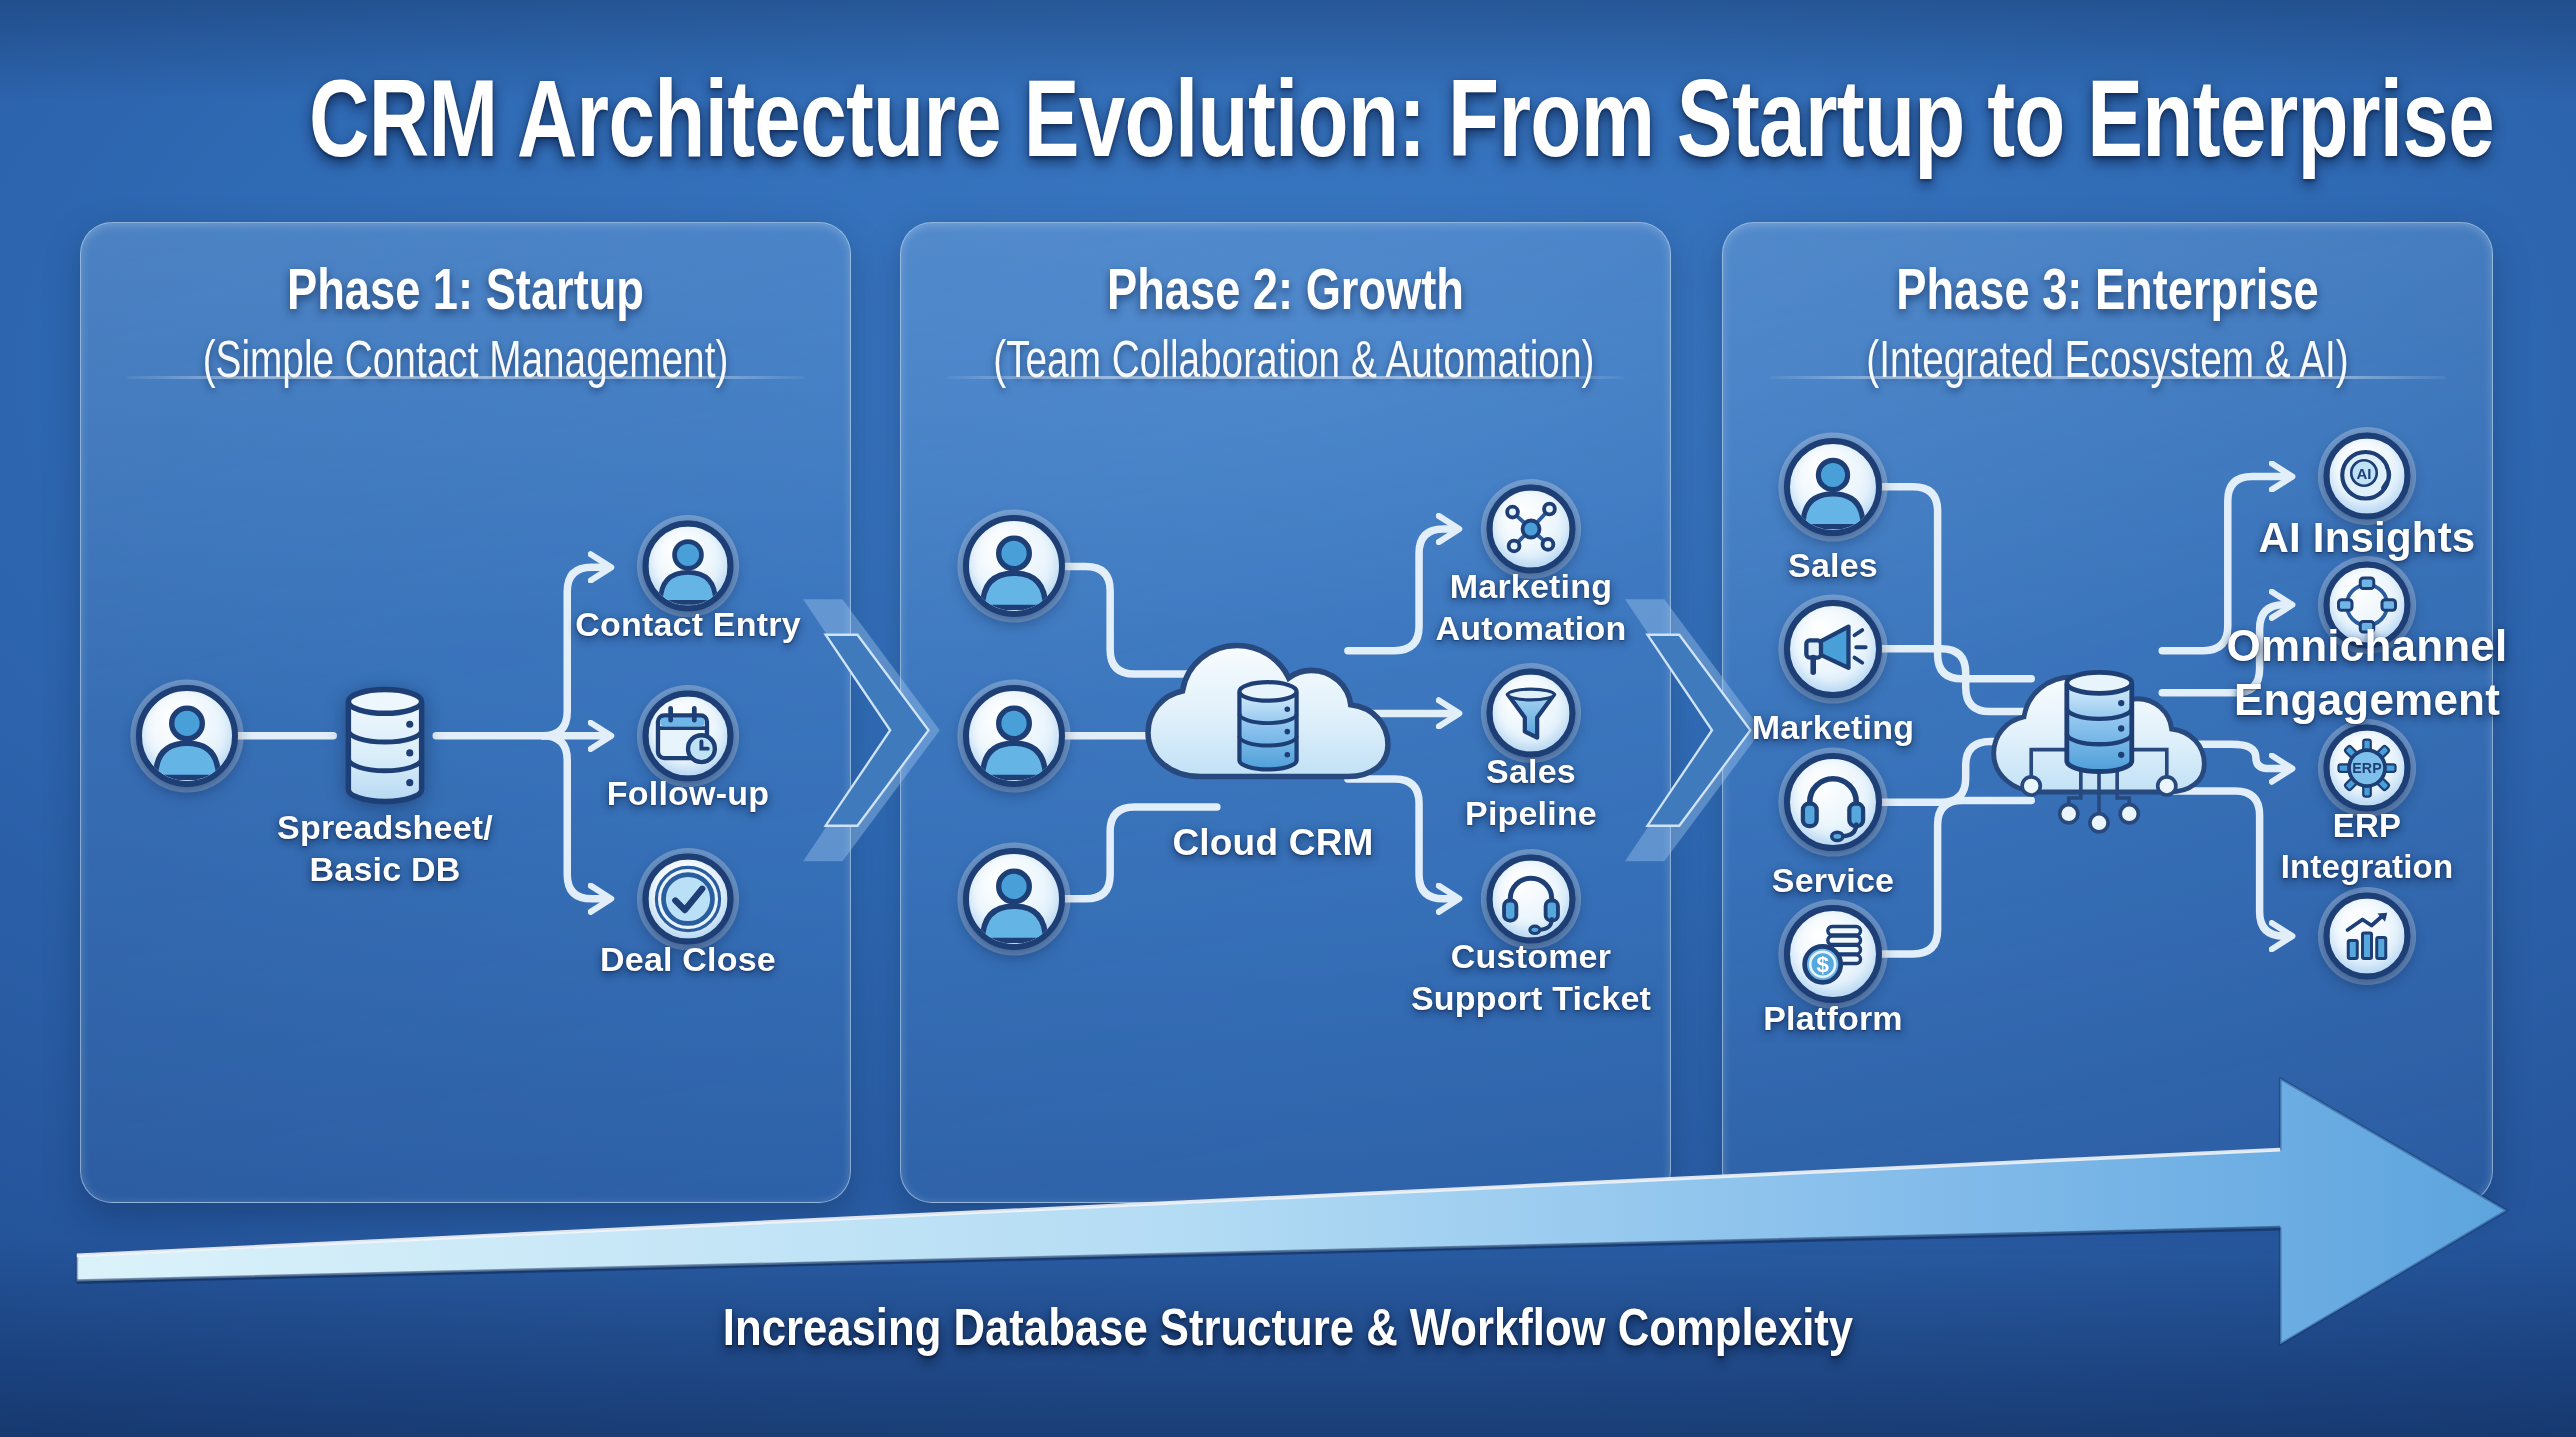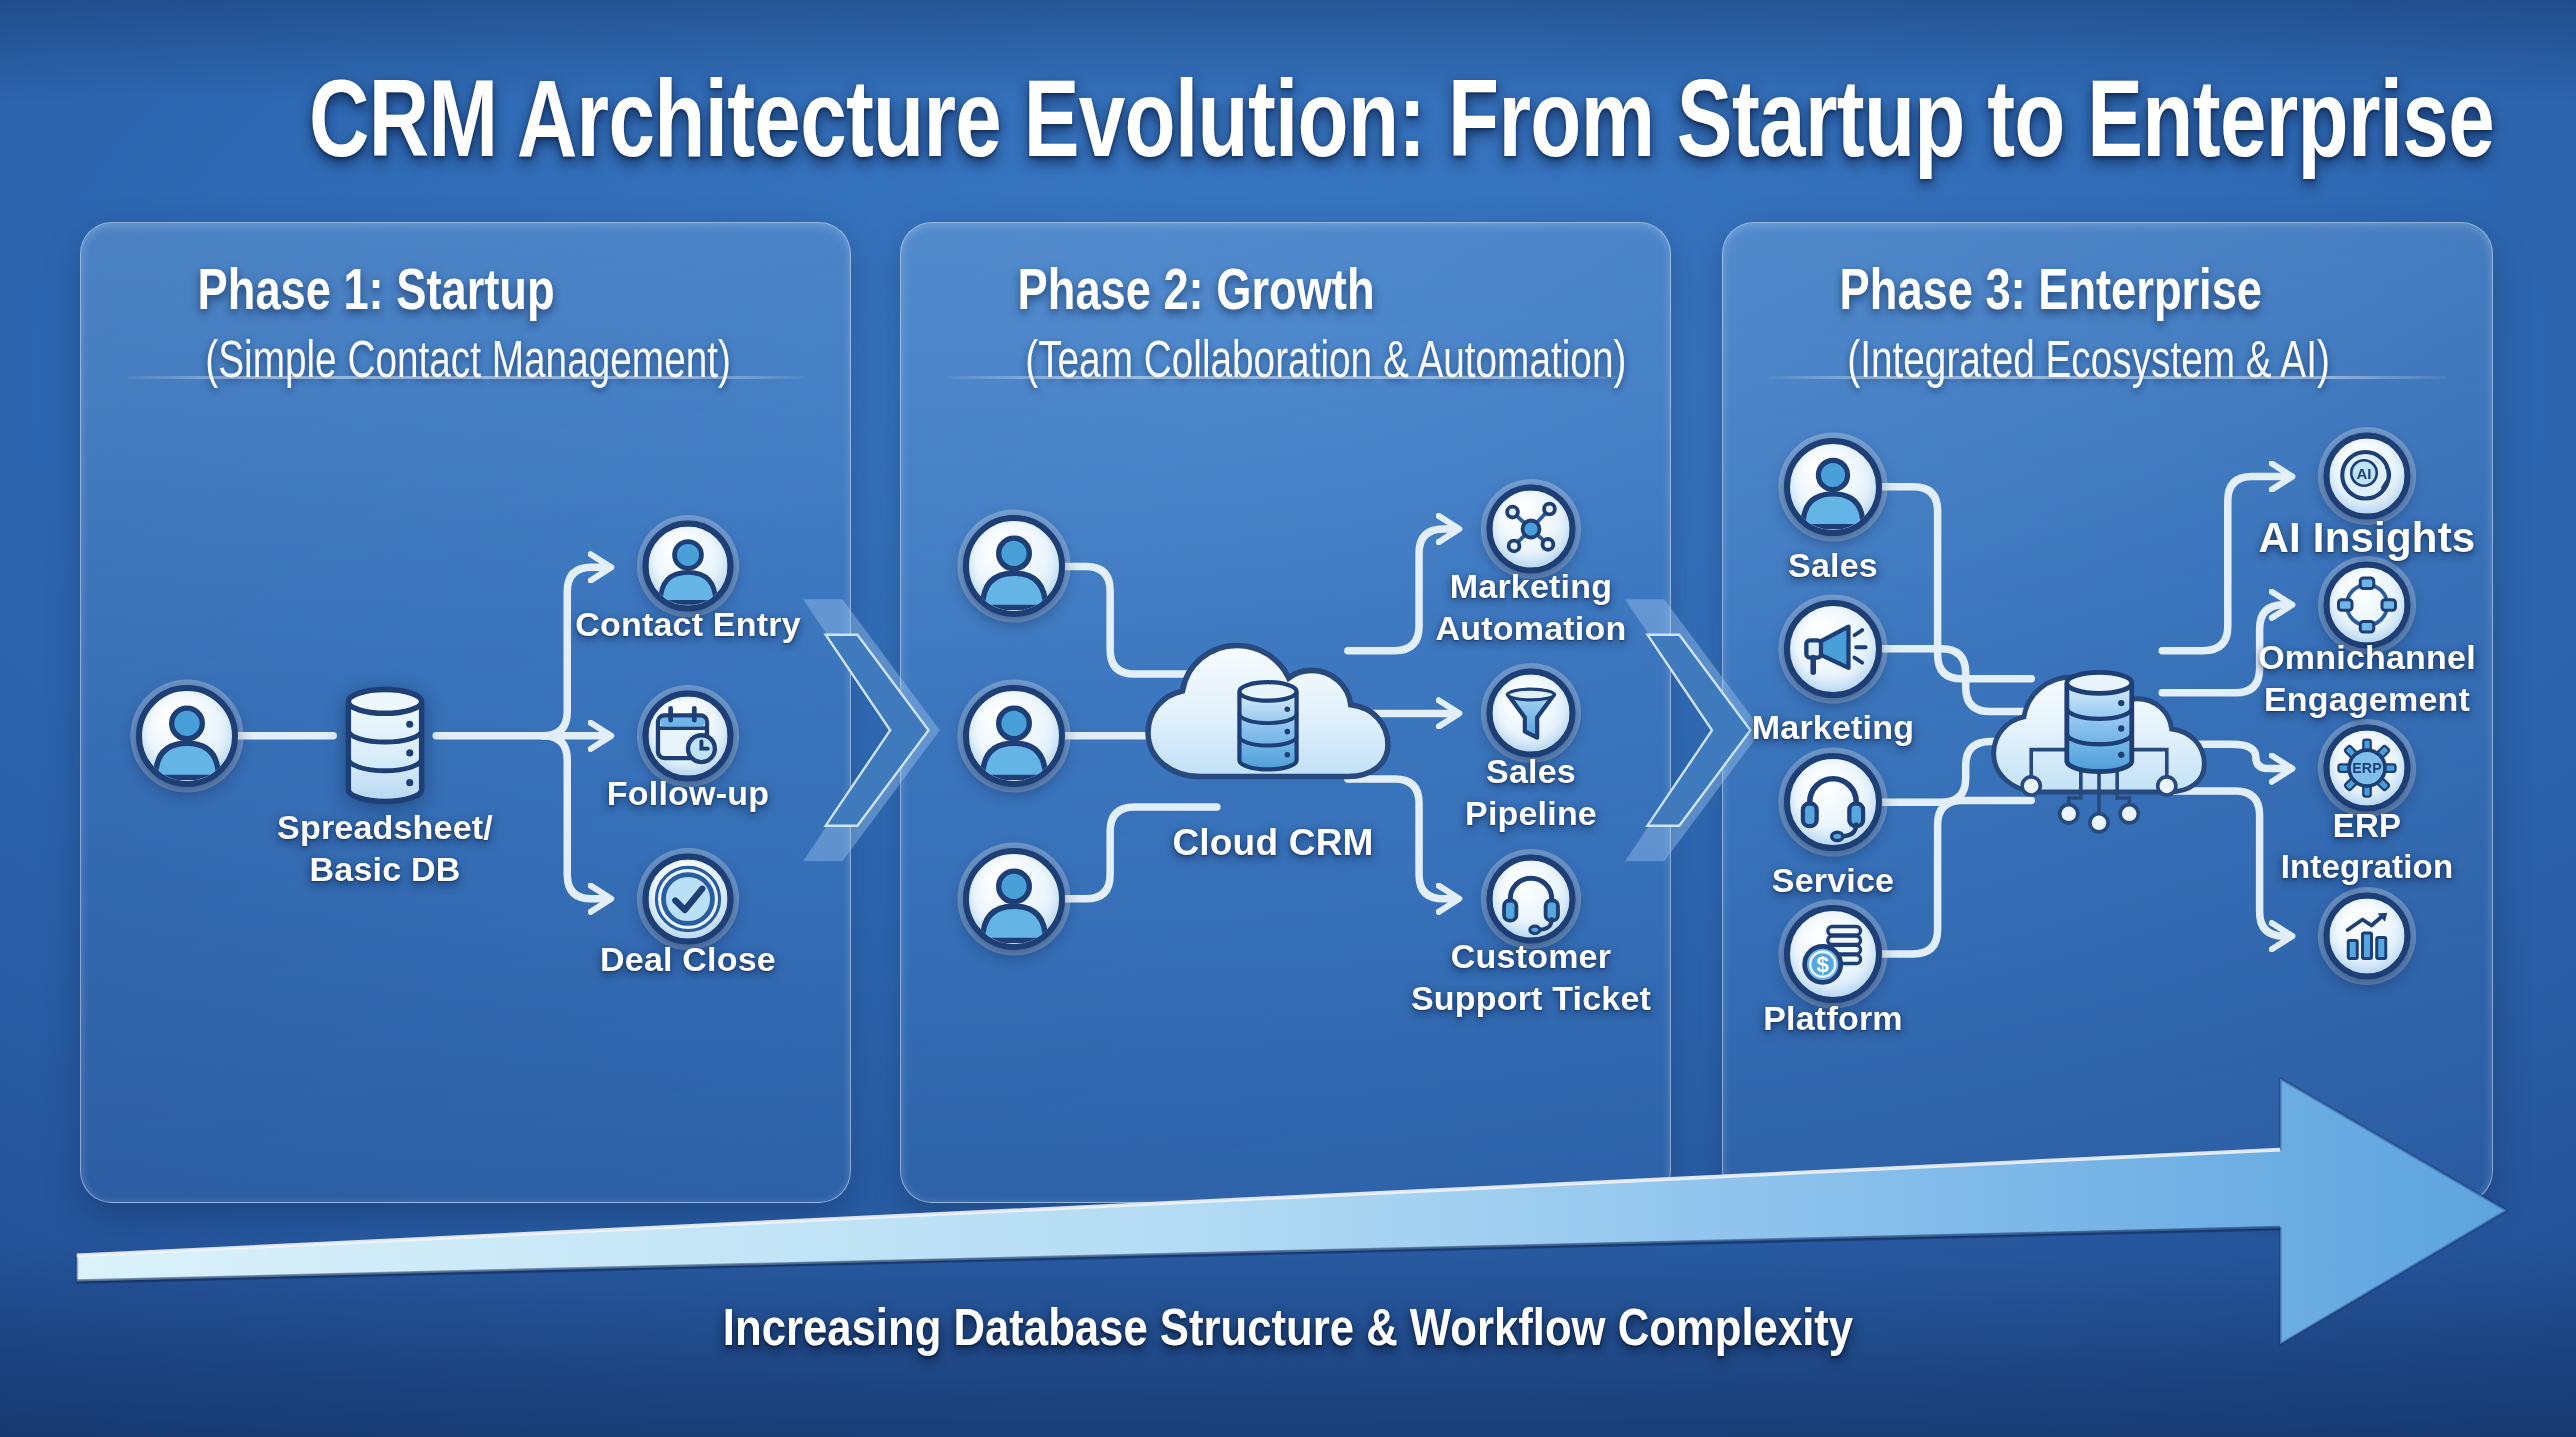--- a/index.html
+++ b/index.html
@@ -19,21 +19,21 @@
     text-shadow:0 5.6px 15px rgba(5,22,55,.65), 0 1.9px 3.7px rgba(5,22,55,.5);
     z-index:5; white-space:nowrap;
   }
   .panel{
     position:absolute; top:222px; width:769px; height:979px; border-radius:32px;
     background:linear-gradient(168deg, rgba(148,194,238,.30) 0%, rgba(110,160,215,.16) 45%, rgba(80,130,190,.10) 100%);
     border:1.9px solid rgba(210,231,248,.55);
     box-shadow:0 13px 36px rgba(4,20,55,.28), inset 0 1.9px 9.4px rgba(255,255,255,.22);
     z-index:1;
   }
-  .panel-head{position:absolute; top:32px; left:0; width:100%; padding-left:32px;}
+  .panel-head{position:absolute; top:32px; left:0; width:100%; text-align:center;}
   .panel-title{
     font-size:58px; font-weight:700; transform:scaleX(.78); transform-origin:50% 50%;
     text-shadow:0 3.7px 9.4px rgba(8,30,70,.6); white-space:nowrap;
   }
   .panel-sub{
     margin-top:7.5px; font-size:51px; font-weight:400; color:rgba(255,255,255,.96);
     transform:scaleX(.76); transform-origin:50% 50%;
     text-shadow:0 2.8px 8.4px rgba(8,30,70,.55); white-space:nowrap;
   }
   .panel-divider{
@@ -407,21 +407,21 @@
       <text x="46" y="54" font-size="20" font-weight="bold" fill="#1e3f76" text-anchor="middle" font-family="Liberation Sans, sans-serif">AI</text>
     </svg>
   </div>
   <div class="nlabel" style="left:2367px;top:512px;width:281px;font-size:42px">AI Insights</div>
 
   <div class="badge" style="left:2367px;top:605px;width:75px;height:75px">
     <svg viewBox="0 0 100 100">
         <use href="#sym-omni"></use>
       </svg>
   </div>
-  <div class="nlabel" style="left:2367px;top:637px;width:300px;font-size:34px">Omnichannel
+  <div class="nlabel" style="left:2367px;top:619px;width:300px;font-size:44px">Omnichannel
 Engagement</div>
 
   <div class="badge" style="left:2367px;top:768px;width:75px;height:75px">
     <svg viewBox="0 0 100 100">
       <use href="#sym-erp"></use>
       <text x="50" y="57" font-size="19" font-weight="bold" fill="#1e3f76" text-anchor="middle" font-family="Liberation Sans, sans-serif">ERP</text>
     </svg>
   </div>
   <div class="nlabel" style="left:2367px;top:806px;width:281px;font-size:33px">ERP
 Integration</div>

